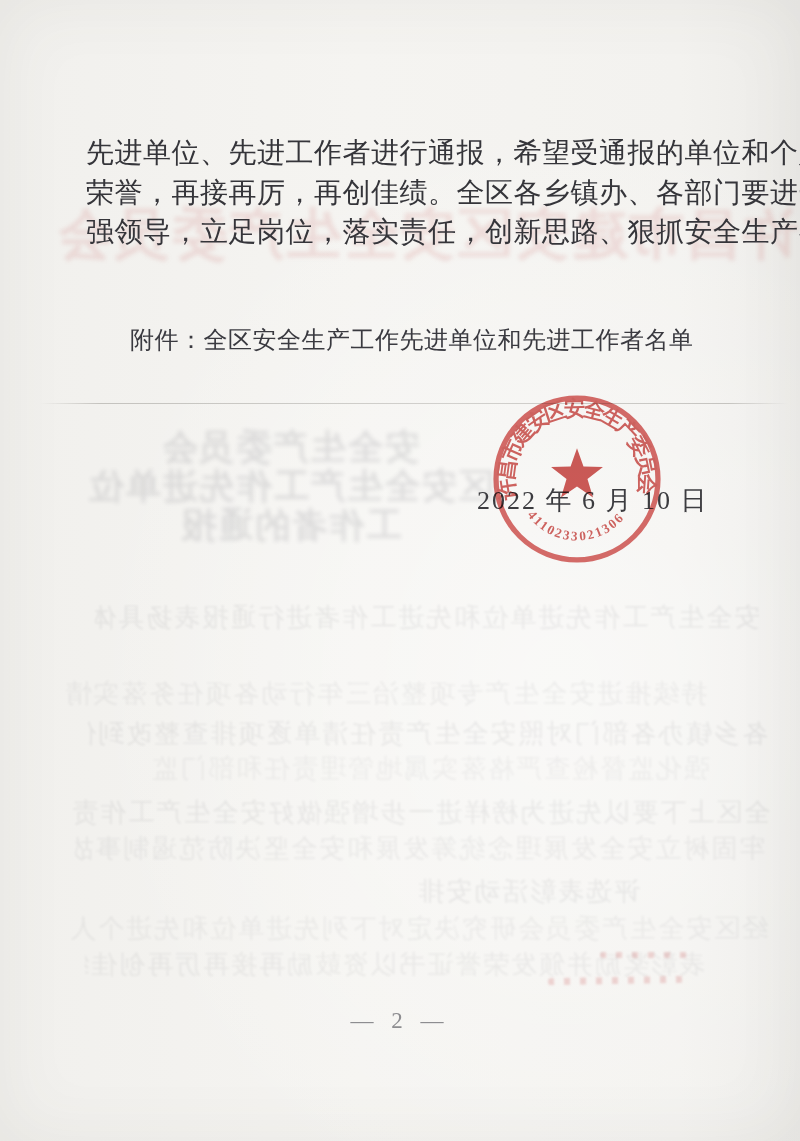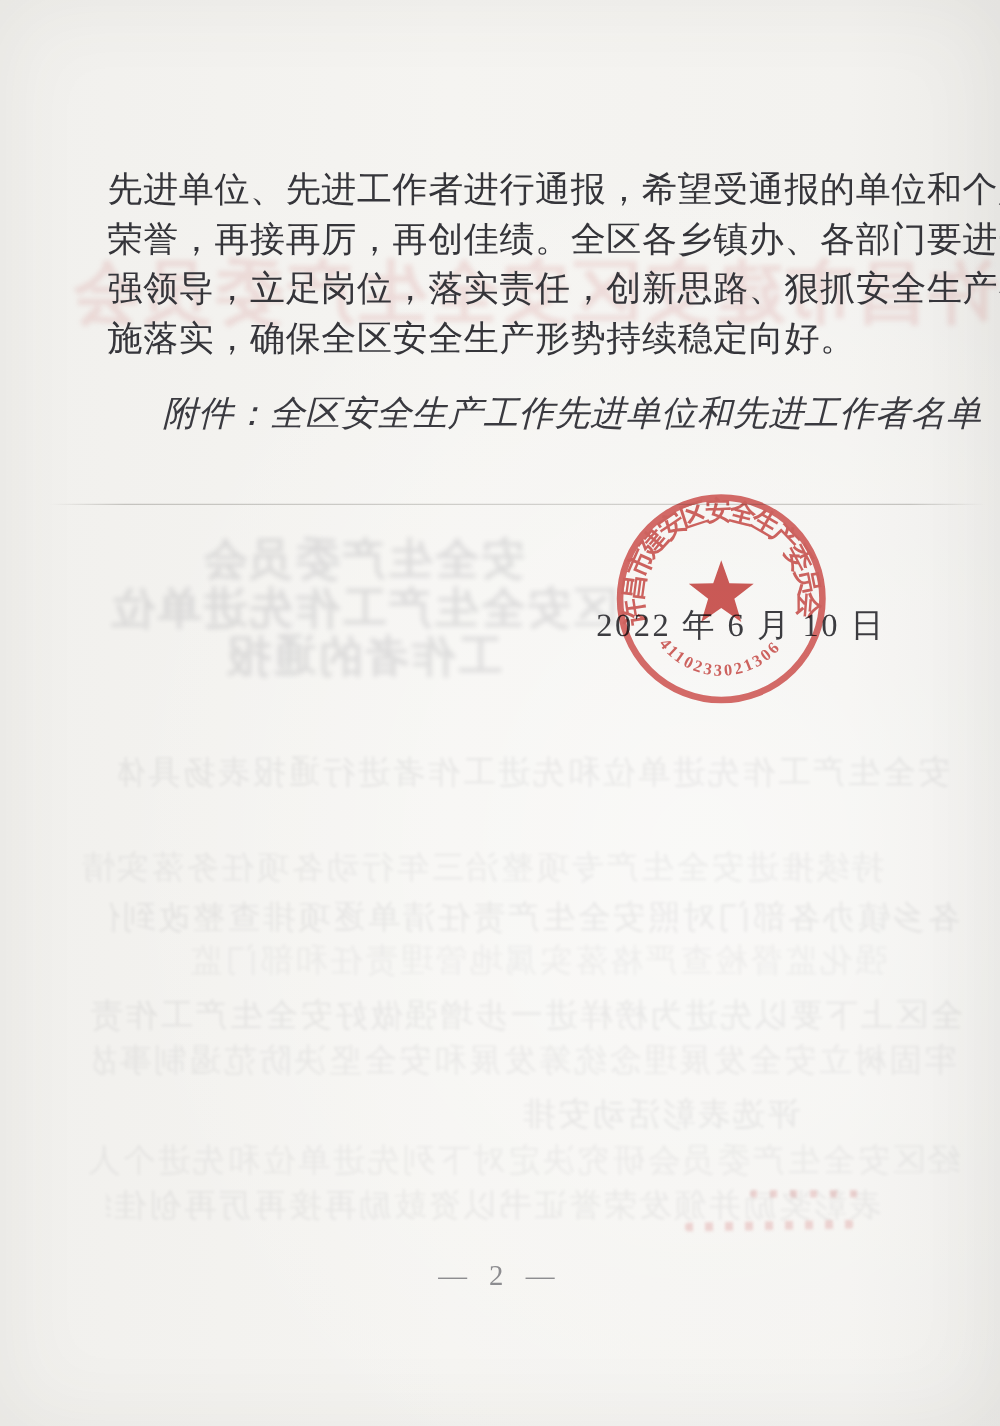--- a/index.html
+++ b/index.html
@@ -23,23 +23,23 @@
   .para {
     position: absolute;
     left: 86px; top: 133px; width: 690px;
     font-size: 28px; line-height: 39.5px;
     color: #35353a;
     letter-spacing: 0.5px;
   }
   .para .line { white-space: nowrap; }
   .attachment {
     position: absolute;
-    left: 130px; top: 312px;
-    font-size: 28px; color: #3a3a40;
-    letter-spacing: 0.5px; white-space: nowrap; font-style: italic;
+    left: 130px; top: 324px;
+    font-size: 24px; color: #3a3a40;
+    letter-spacing: 0.5px; white-space: nowrap;
   }
 
   
   .fold-line {
     position: absolute;
     left: 40px; top: 403px; width: 748px; height: 1px;
     background: linear-gradient(90deg, rgba(140,138,132,0) 0%, rgba(140,138,132,0.45) 8%, rgba(140,138,132,0.35) 55%, rgba(140,138,132,0.45) 92%, rgba(140,138,132,0) 100%);
   }
 
   
@@ -123,21 +123,20 @@
 <body>
 
 <div class="page">
 
   <div class="ghost ghost-red-band">许昌市建安区安全生产委员会</div>
 
   <div class="para">
     <div class="line">先进单位、先进工作者进行通报，希望受通报的单位和个人珍惜</div>
     <div class="line">荣誉，再接再厉，再创佳绩。全区各乡镇办、各部门要进一步加</div>
     <div class="line">强领导，立足岗位，落实责任，创新思路、狠抓安全生产各项措</div>
-    <div class="line">施落实，确保全区安全生产形势持续稳定向好。</div>
   </div>
 
   <div class="attachment">附件：全区安全生产工作先进单位和先进工作者名单</div>
 
   <div class="fold-line"></div>
 
   <div class="ghost ghost-title">
     <div>安全生产委员会</div>
     <div>区安全生产工作先进单位</div>
     <div>工作者的通报</div>

